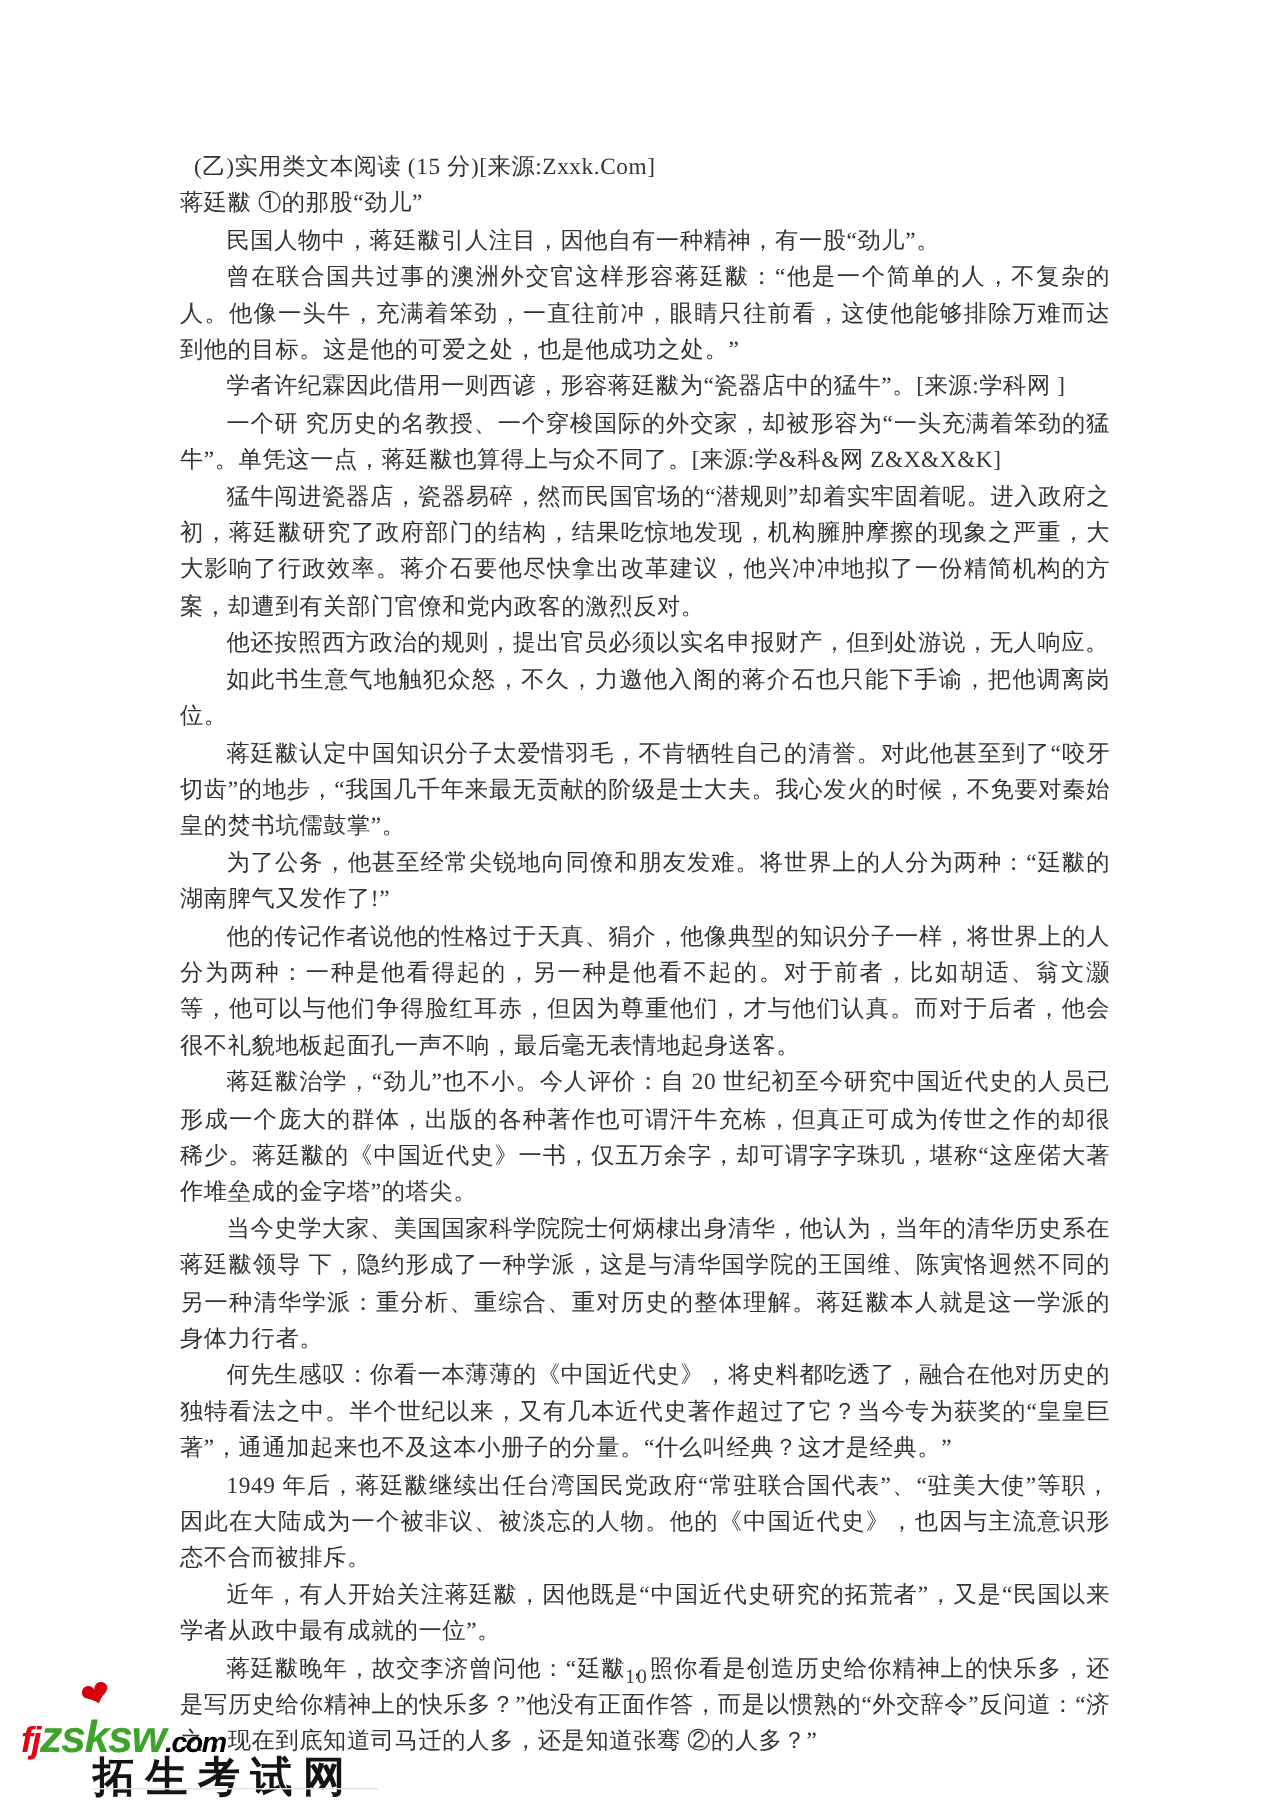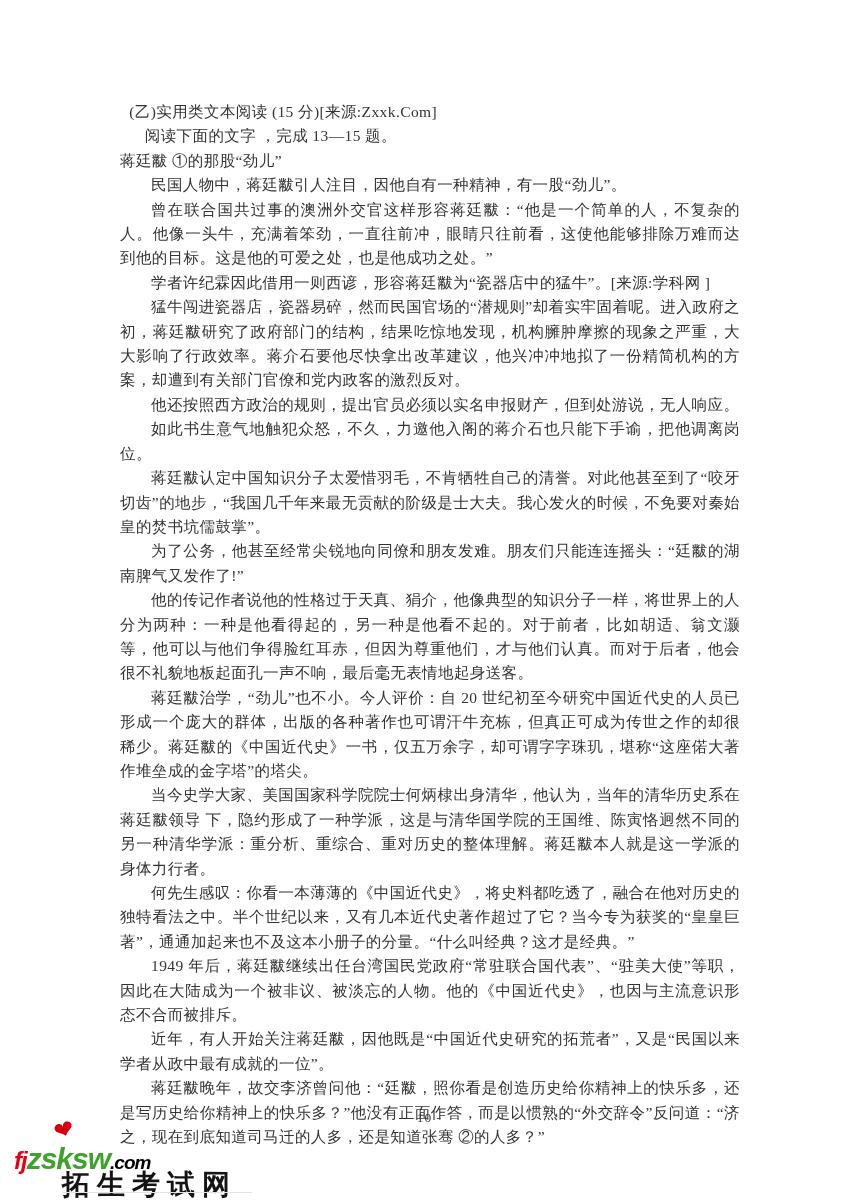--- a/index.html
+++ b/index.html
@@ -98,30 +98,30 @@
     background: #e3e3e3;
   }
 </style>
 </head>
 <body>
 
 <div class="page">
 
   <div class="text-block">
     <p class="header-line">(乙)实用类文本阅读 (15 分)[来源:Zxxk.Com]</p>
-    <p class="instruction">阅读下面的文字 ，完成 13—15 题。</p>
     <p class="doc-title">蒋廷黻 ①的那股“劲儿”</p>
     <p class="para">民国人物中，蒋廷黻引人注目，因他自有一种精神，有一股“劲儿”。</p>
     <p class="para">曾在联合国共过事的澳洲外交官这样形容蒋廷黻：“他是一个简单的人，不复杂的人。他像一头牛，充满着笨劲，一直往前冲，眼睛只往前看，这使他能够排除万难而达到他的目标。这是他的可爱之处，也是他成功之处。”</p>
     <p class="para">学者许纪霖因此借用一则西谚，形容蒋廷黻为“瓷器店中的猛牛”。[来源:学科网 ]</p>
+    <p class="para">一个研 究历史的名教授、一个穿梭国际的外交家，却被形容为“一头充满着笨劲的猛牛”。单凭这一点，蒋廷黻也算得上与众不同了。[来源:学&amp;科&amp;网 Z&amp;X&amp;X&amp;K]</p>
     <p class="para">猛牛闯进瓷器店，瓷器易碎，然而民国官场的“潜规则”却着实牢固着呢。进入政府之初，蒋廷黻研究了政府部门的结构，结果吃惊地发现，机构臃肿摩擦的现象之严重，大大影响了行政效率。蒋介石要他尽快拿出改革建议，他兴冲冲地拟了一份精简机构的方案，却遭到有关部门官僚和党内政客的激烈反对。</p>
     <p class="para">他还按照西方政治的规则，提出官员必须以实名申报财产，但到处游说，无人响应。</p>
     <p class="para">如此书生意气地触犯众怒，不久，力邀他入阁的蒋介石也只能下手谕，把他调离岗位。</p>
     <p class="para">蒋廷黻认定中国知识分子太爱惜羽毛，不肯牺牲自己的清誉。对此他甚至到了“咬牙切齿”的地步，“我国几千年来最无贡献的阶级是士大夫。我心发火的时候，不免要对秦始皇的焚书坑儒鼓掌”。</p>
-    <p class="para">为了公务，他甚至经常尖锐地向同僚和朋友发难。朋友们只能连连摇头：“廷黻的湖南脾气又发作了!”</p>
+    <p class="para">为了公务，他甚至经常尖锐地向同僚和朋友发难。将世界上的人分为两种：“廷黻的湖南脾气又发作了!”</p>
     <p class="para">他的传记作者说他的性格过于天真、狷介，他像典型的知识分子一样，将世界上的人分为两种：一种是他看得起的，另一种是他看不起的。对于前者，比如胡适、翁文灏等，他可以与他们争得脸红耳赤，但因为尊重他们，才与他们认真。而对于后者，他会很不礼貌地板起面孔一声不响，最后毫无表情地起身送客。</p>
     <p class="para">蒋廷黻治学，“劲儿”也不小。今人评价：自 20 世纪初至今研究中国近代史的人员已形成一个庞大的群体，出版的各种著作也可谓汗牛充栋，但真正可成为传世之作的却很稀少。蒋廷黻的《中国近代史》一书，仅五万余字，却可谓字字珠玑，堪称“这座偌大著作堆垒成的金字塔”的塔尖。</p>
     <p class="para">当今史学大家、美国国家科学院院士何炳棣出身清华，他认为，当年的清华历史系在蒋廷黻领导 下，隐约形成了一种学派，这是与清华国学院的王国维、陈寅恪迥然不同的另一种清华学派：重分析、重综合、重对历史的整体理解。蒋廷黻本人就是这一学派的身体力行者。</p>
     <p class="para">何先生感叹：你看一本薄薄的《中国近代史》，将史料都吃透了，融合在他对历史的独特看法之中。半个世纪以来，又有几本近代史著作超过了它？当今专为获奖的“皇皇巨著”，通通加起来也不及这本小册子的分量。“什么叫经典？这才是经典。”</p>
     <p class="para">1949 年后，蒋廷黻继续出任台湾国民党政府“常驻联合国代表”、“驻美大使”等职，因此在大陆成为一个被非议、被淡忘的人物。他的《中国近代史》，也因与主流意识形态不合而被排斥。</p>
     <p class="para">近年，有人开始关注蒋廷黻，因他既是“中国近代史研究的拓荒者”，又是“民国以来学者从政中最有成就的一位”。</p>
     <p class="para">蒋廷黻晚年，故交李济曾问他：“廷黻，照你看是创造历史给你精神上的快乐多，还是写历史给你精神上的快乐多？”他没有正面作答，而是以惯熟的“外交辞令”反问道：“济之，现在到底知道司马迁的人多，还是知道张骞 ②的人多？”</p>
   </div>
 
   <div class="page-number">- 10 -</div>

